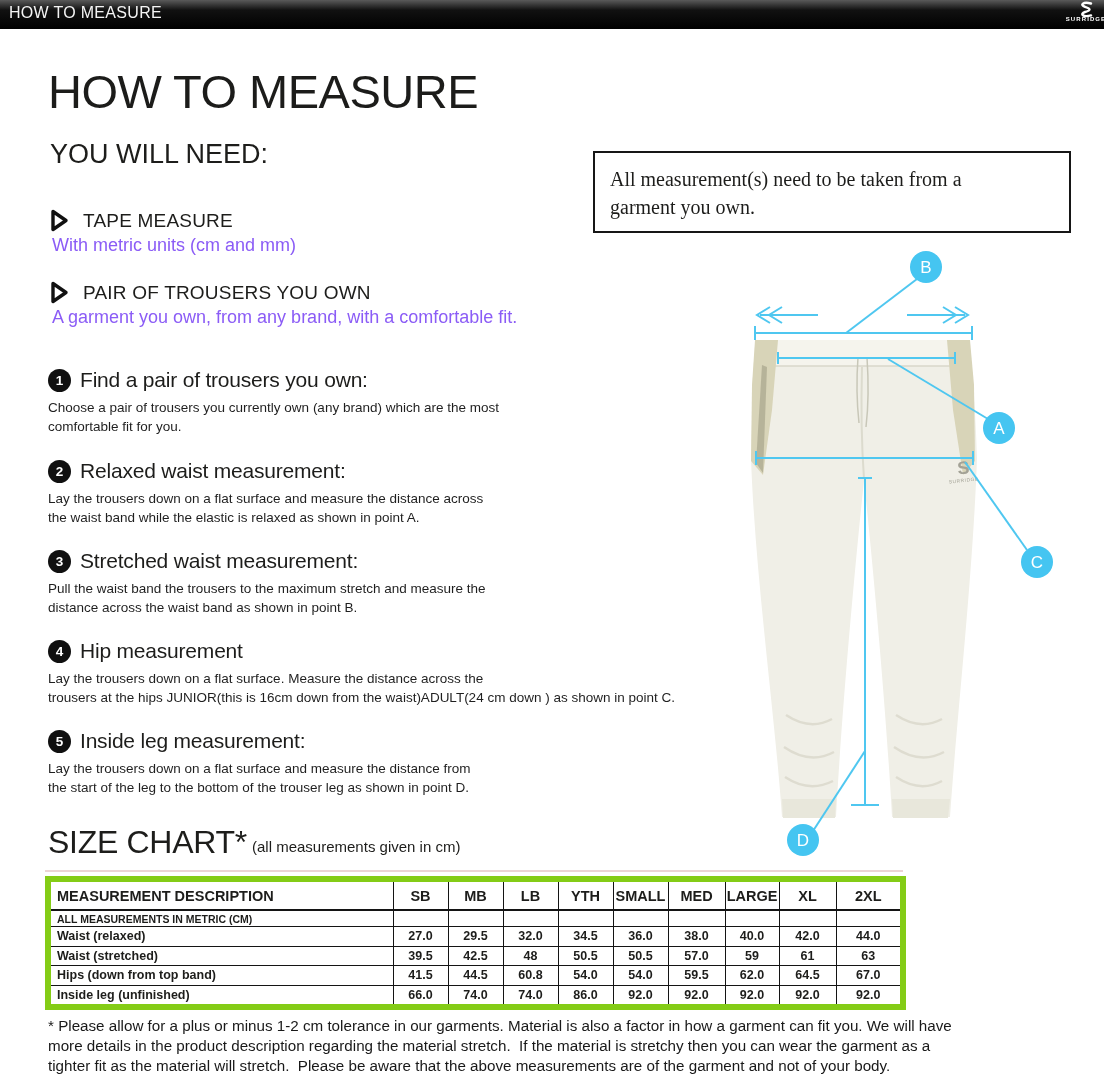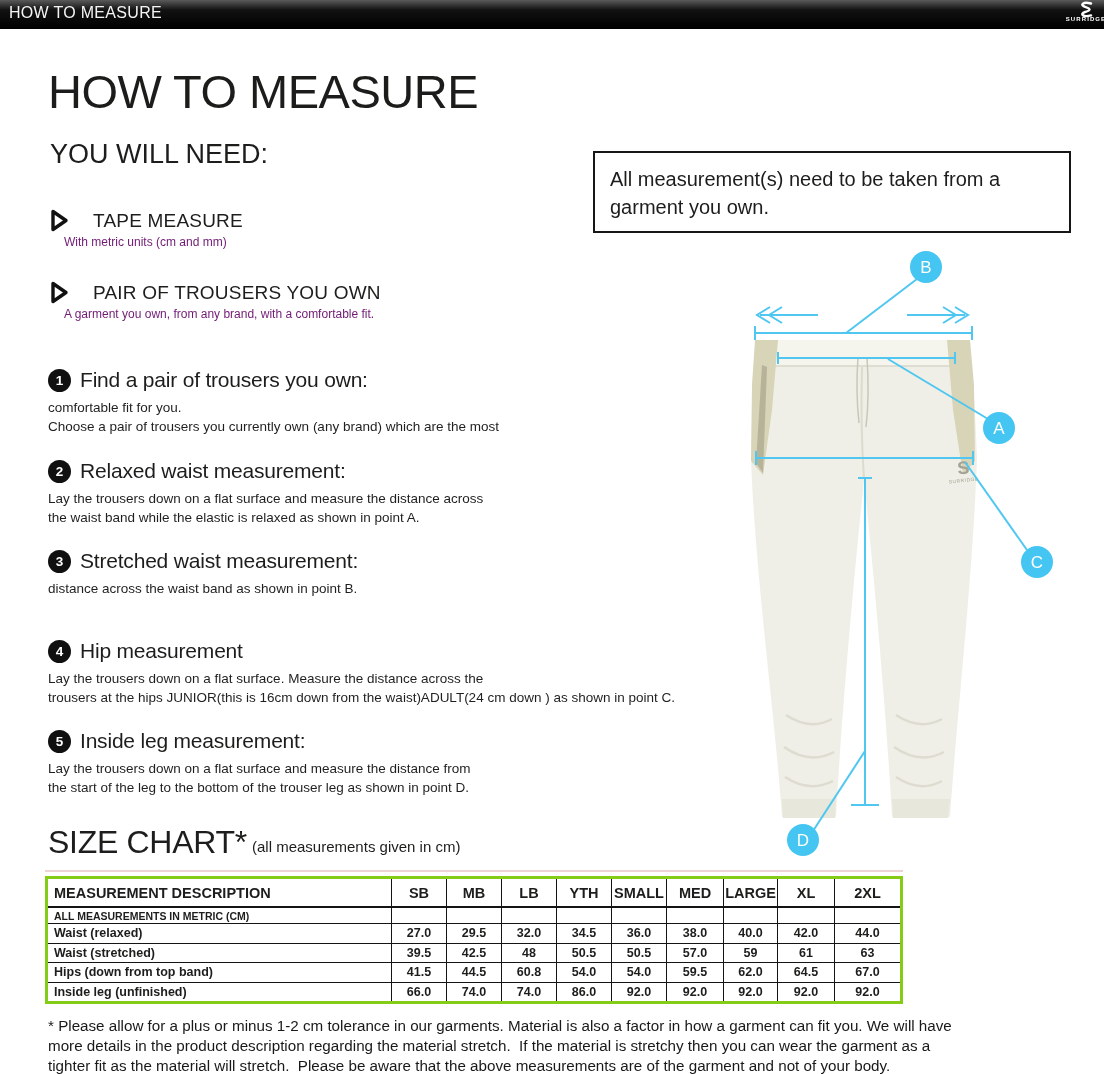--- a/index.html
+++ b/index.html
@@ -12,47 +12,47 @@
   .topbar-title{position:absolute;left:9px;top:4px;font-size:16px;color:#f4f4f4;letter-spacing:.3px;font-weight:500;}
   .topbar-brand{position:absolute;right:12px;top:1px;width:44px;text-align:center;color:#fff;}
   .topbar-brand .s-mark{display:block;margin:0 auto;}
   .topbar-brand .brand-name{display:block;font-size:6px;letter-spacing:1.1px;font-weight:bold;margin-top:-2px;}
 
   
   .page-title{position:absolute;left:48px;top:64px;font-size:47px;letter-spacing:-.5px;color:#1c1c1a;}
   .need-heading{position:absolute;left:50px;top:139px;font-size:27px;}
 
   .need-item{position:absolute;left:50px;}
-  .need-item .row{display:flex;align-items:center;gap:24px;}
+  .need-item .row{display:flex;align-items:center;gap:14px;}
   .need-item .item-title{font-size:19px;letter-spacing:.2px;}
-  .need-item .item-sub{font-size:12px;margin-top:3px;margin-left:14px;color:#701a75;}
+  .need-item .item-sub{font-size:18px;margin-top:3px;margin-left:2px;color:#8b5cf6;}
 
   
   .note-box{position:absolute;left:593px;top:151px;width:444px;height:52px;
-            border:2px solid #161616;padding:13px 15px;font-size:20px;line-height:27.5px;}
+            border:2px solid #161616;padding:13px 15px;font-size:20px;line-height:27.5px;font-family:Liberation Serif, serif;}
 
   
   .step{position:absolute;left:48px;}
   .step-head{display:flex;align-items:center;gap:9px;}
   .step-num{width:23px;height:23px;border-radius:50%;background:#101010;color:#fff;
             font-size:13.5px;font-weight:bold;display:flex;align-items:center;justify-content:center;flex:0 0 auto;}
   .step-title{font-size:21px;letter-spacing:-.2px;}
   .step-body{margin-top:7px;font-size:13.5px;line-height:18.5px;color:#1f1f1f;}
   .step-body div{white-space:pre;}
 
   
   .diagram{position:absolute;left:740px;top:245px;width:340px;height:620px;}
 
   
   .sc-heading{position:absolute;left:48px;top:824px;font-size:32px;letter-spacing:-.3px;}
   .sc-sub{position:absolute;left:252px;top:838px;font-size:15px;}
   .sc-topline{position:absolute;left:45px;top:870px;width:858px;height:2px;background:#dcb0b0;opacity:.55;}
 
   .sc-table-wrap{position:absolute;left:45px;top:876px;}
-  table.size-chart{border-collapse:collapse;table-layout:fixed;width:858px;border:3px solid #84cc16;}
+  table.size-chart{border-collapse:collapse;table-layout:fixed;width:858px;border:6px solid #84cc16;}
   table.size-chart th,table.size-chart td{border:1.5px solid #141414;text-align:center;
             font-weight:bold;overflow:hidden;white-space:nowrap;}
   table.size-chart thead th{font-size:14.5px;height:25px;border-bottom:2.5px solid #141414;}
   table.size-chart .desc{text-align:left;padding-left:6px;}
   table.size-chart tr.metric-row td{font-size:10.5px;height:13px;}
   table.size-chart tbody tr.data-row td{font-size:12.5px;height:16.5px;}
 
   
   .footnote{position:absolute;left:48px;top:1016px;font-size:15.2px;line-height:20px;color:#191919;}
   .footnote div{white-space:pre;}
@@ -100,42 +100,43 @@
     <div>All measurement(s) need to be taken from a</div>
     <div>garment you own.</div>
   </div>
 
   <div class="step" style="top:368px;">
     <div class="step-head">
       <span class="step-num">1</span>
       <span class="step-title">Find a pair of trousers you own:</span>
     </div>
     <div class="step-body">
-      <div>comfortable fit for you.</div>
-        <div>Choose a pair of trousers you currently own (any brand) which are the most</div>
+      <div>Choose a pair of trousers you currently own (any brand) which are the most</div>
+        <div>comfortable fit for you.</div>
     </div>
   </div>
 
   <div class="step" style="top:459px;">
     <div class="step-head">
       <span class="step-num">2</span>
       <span class="step-title">Relaxed waist measurement:</span>
     </div>
     <div class="step-body">
       <div>Lay the trousers down on a flat surface and measure the distance across</div>
         <div>the waist band while the elastic is relaxed as shown in point A.</div>
     </div>
   </div>
 
   <div class="step" style="top:549px;">
     <div class="step-head">
       <span class="step-num">3</span>
       <span class="step-title">Stretched waist measurement:</span>
     </div>
     <div class="step-body">
+      <div>Pull the waist band the trousers to the maximum stretch and measure the</div>
         <div>distance across the waist band as shown in point B.</div>
     </div>
   </div>
 
   <div class="step" style="top:639px;">
     <div class="step-head">
       <span class="step-num">4</span>
       <span class="step-title">Hip measurement</span>
     </div>
     <div class="step-body">

